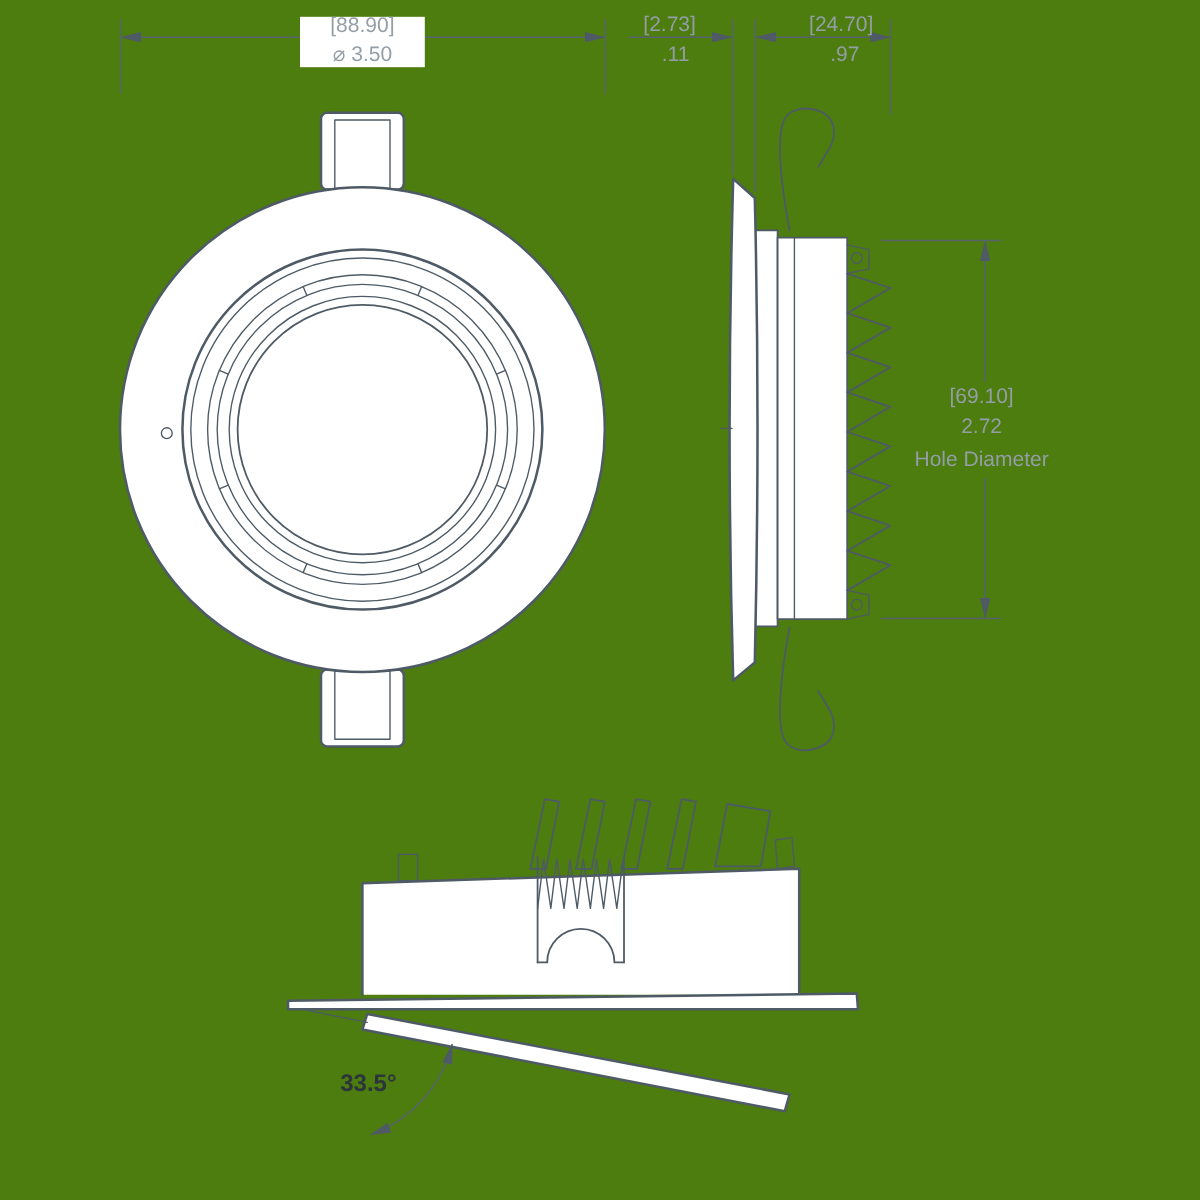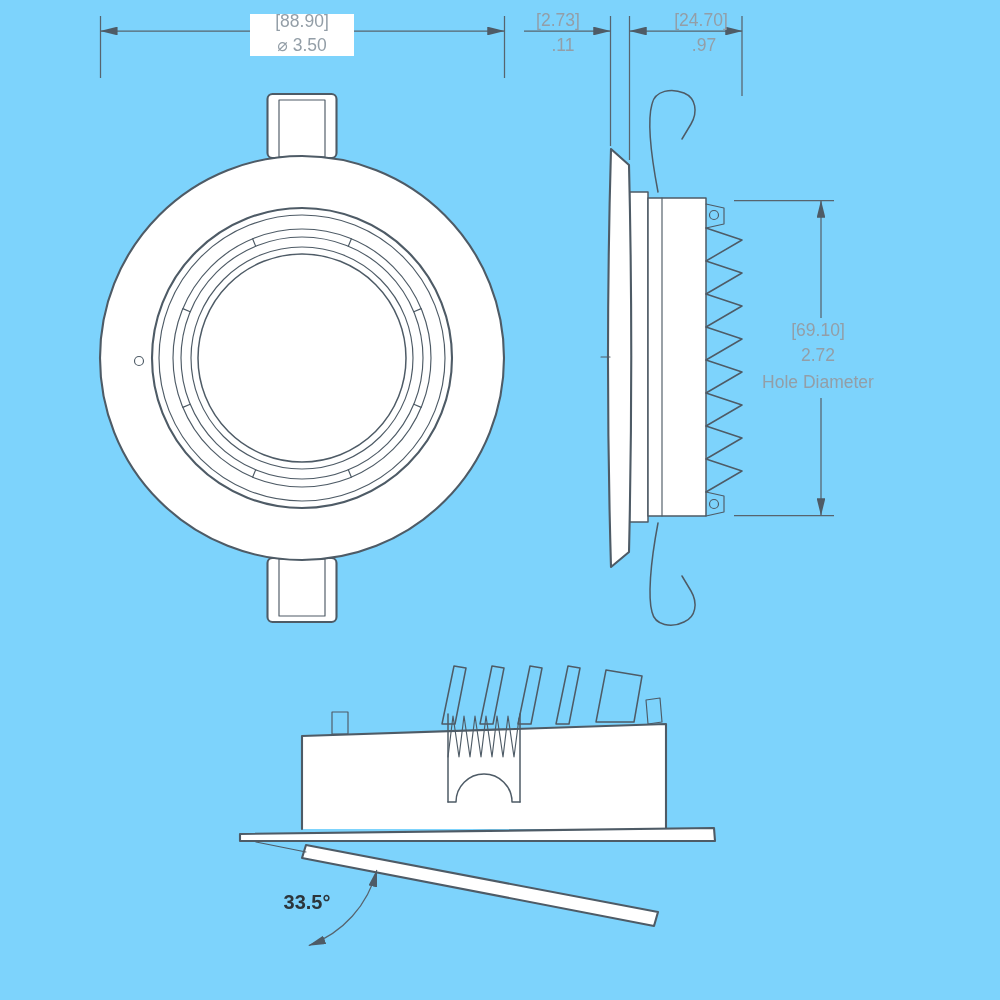--- a/index.html
+++ b/index.html
@@ -1,16 +1,16 @@
 <!DOCTYPE html>
 <html><head>
 <meta charset="utf-8">
 <style>
   html,body{margin:0;padding:0;background:#ffffff;}
-  .page{position:relative;width:1000px;height:1000px;background:#7dd3fc;overflow:hidden;}
+  .page{position:relative;width:1000px;height:1000px;background:#4d7c0f;overflow:hidden;}
   svg{display:block;}
   .ln{stroke:#4e5b66;fill:none;stroke-linecap:round;stroke-linejoin:round;}
   .w2{stroke-width:2.1;}
   .w15{stroke-width:1.5;}
   .w1{stroke-width:1.15;}
   .dimln{stroke:#57646e;stroke-width:1.25;fill:none;}
   .whitefill{fill:#ffffff;}
   .dim-text{font-family:"Liberation Sans","DejaVu Sans",sans-serif;font-size:17.5px;fill:#939ea7;text-anchor:middle;}
   .angle-text{font-family:"Liberation Sans","DejaVu Sans",sans-serif;font-size:20px;font-weight:bold;fill:#2c353b;text-anchor:middle;}
 </style>

